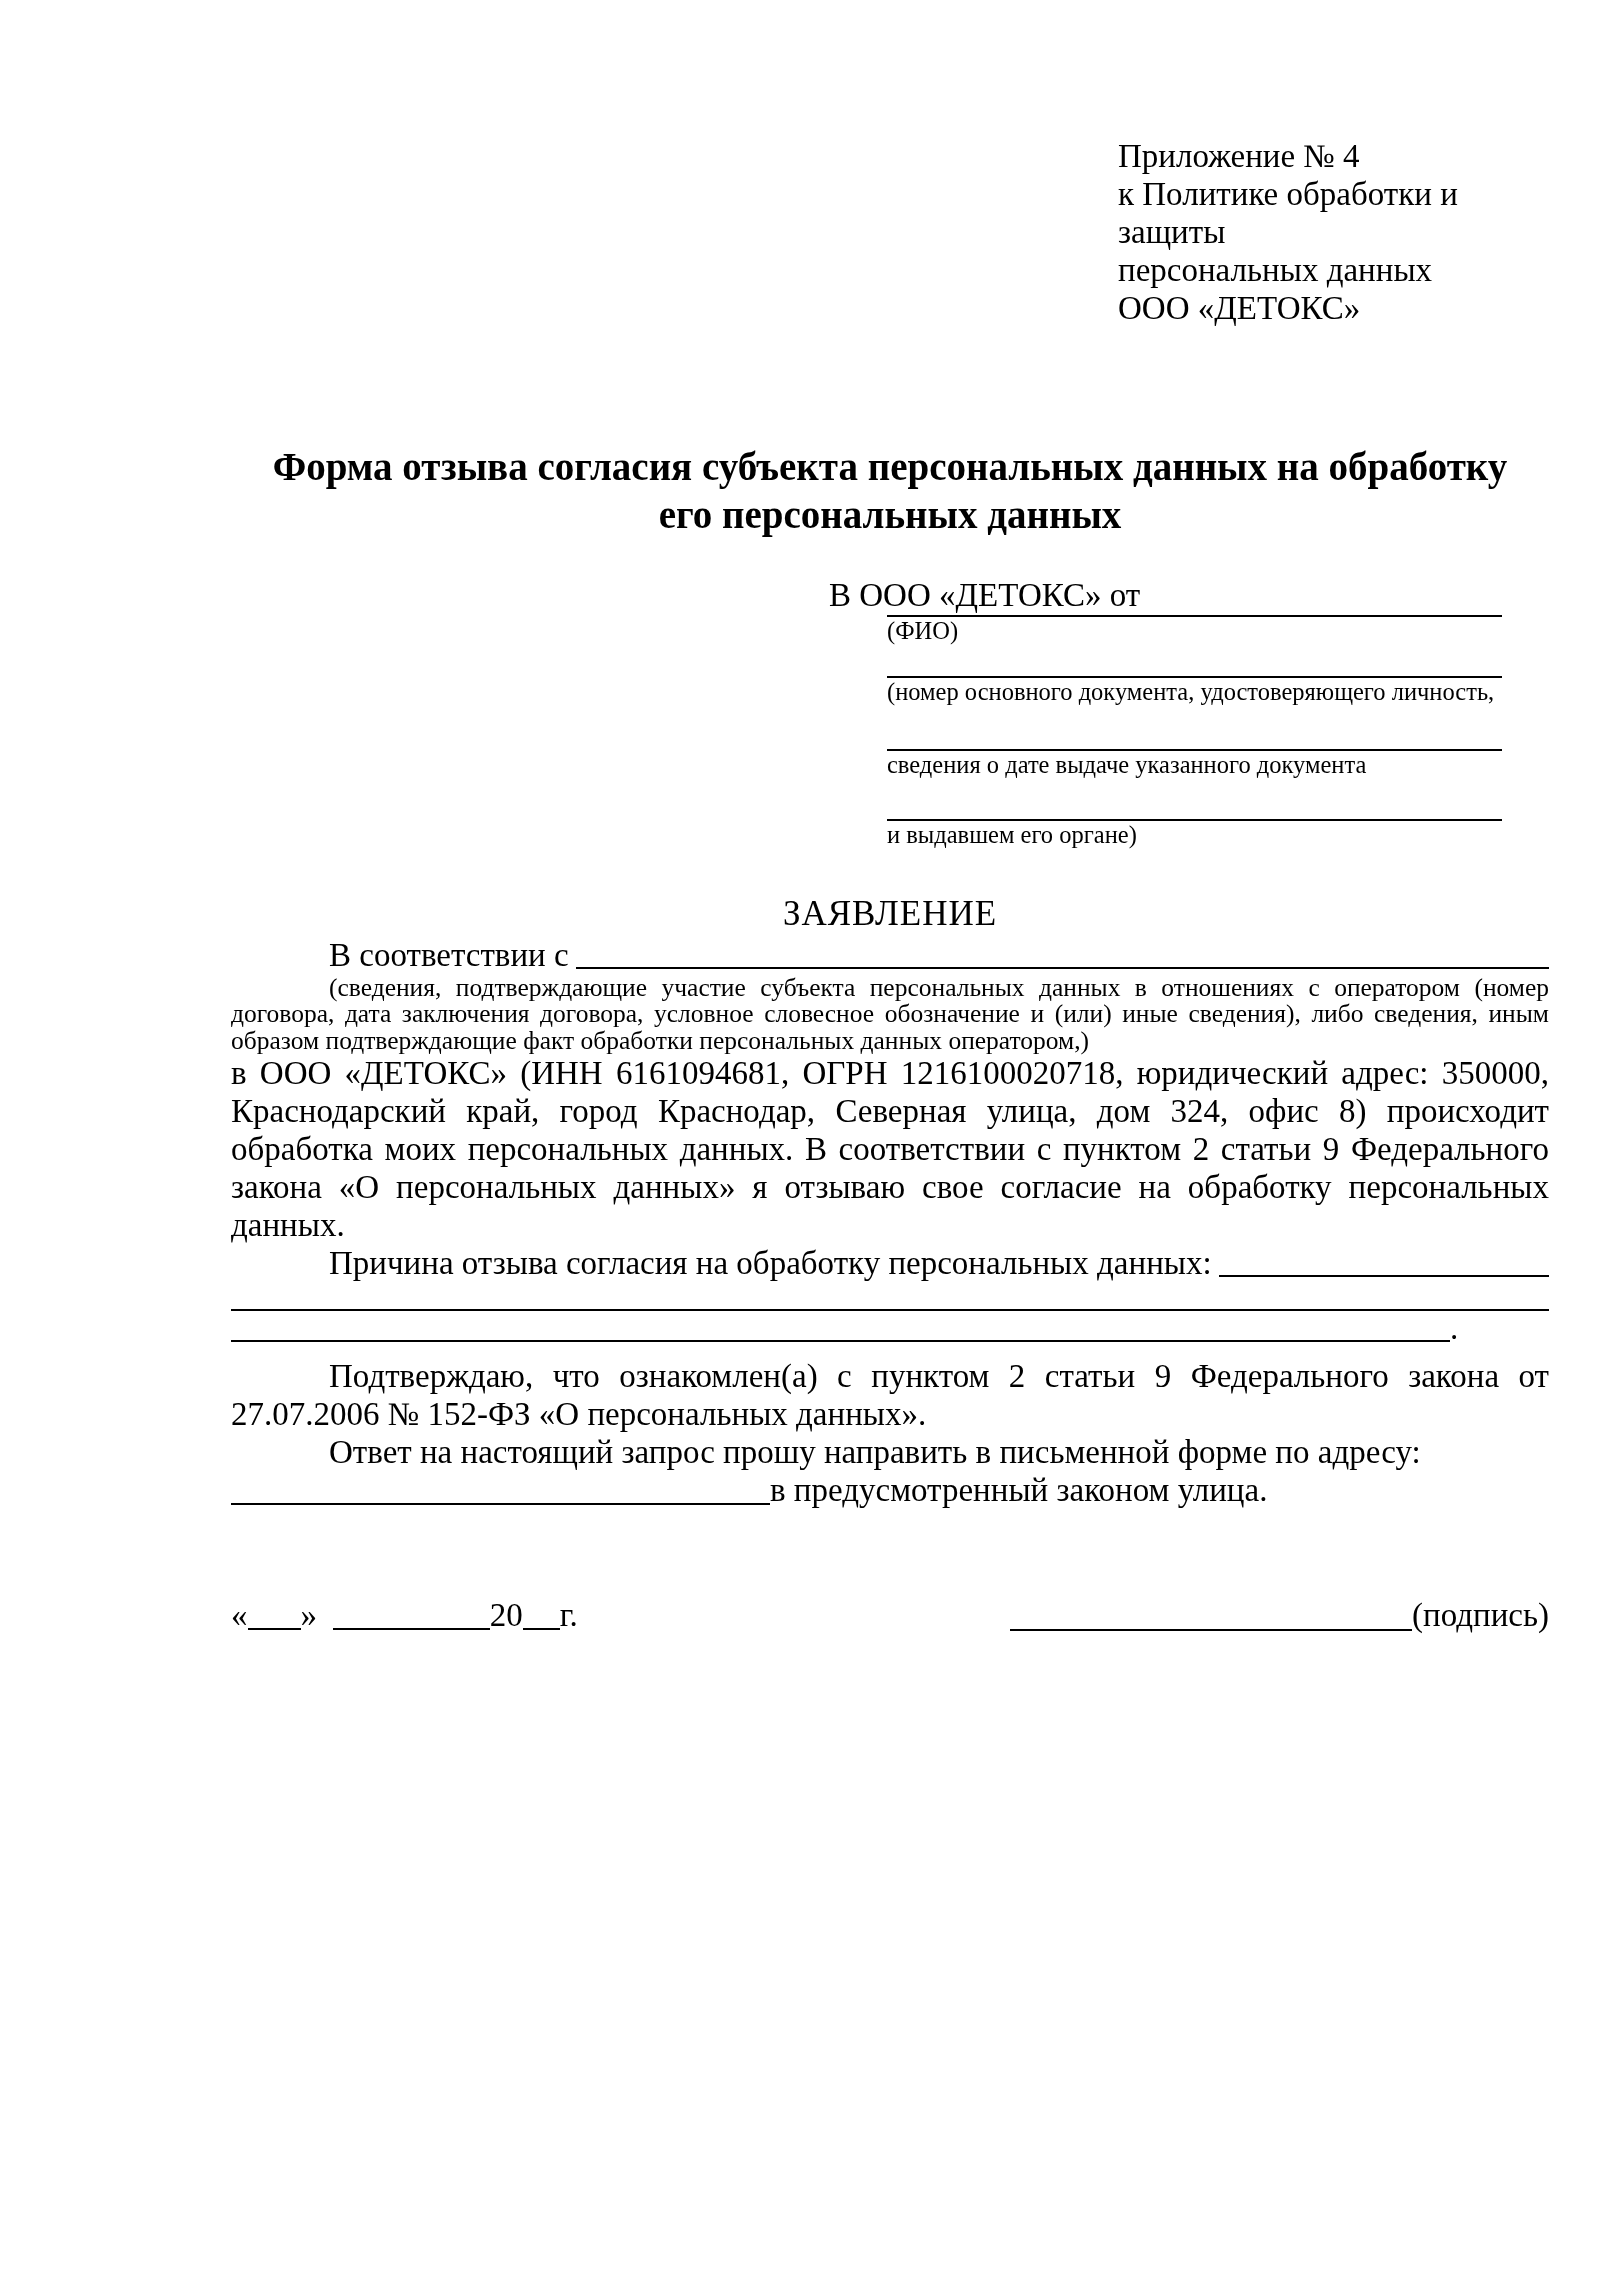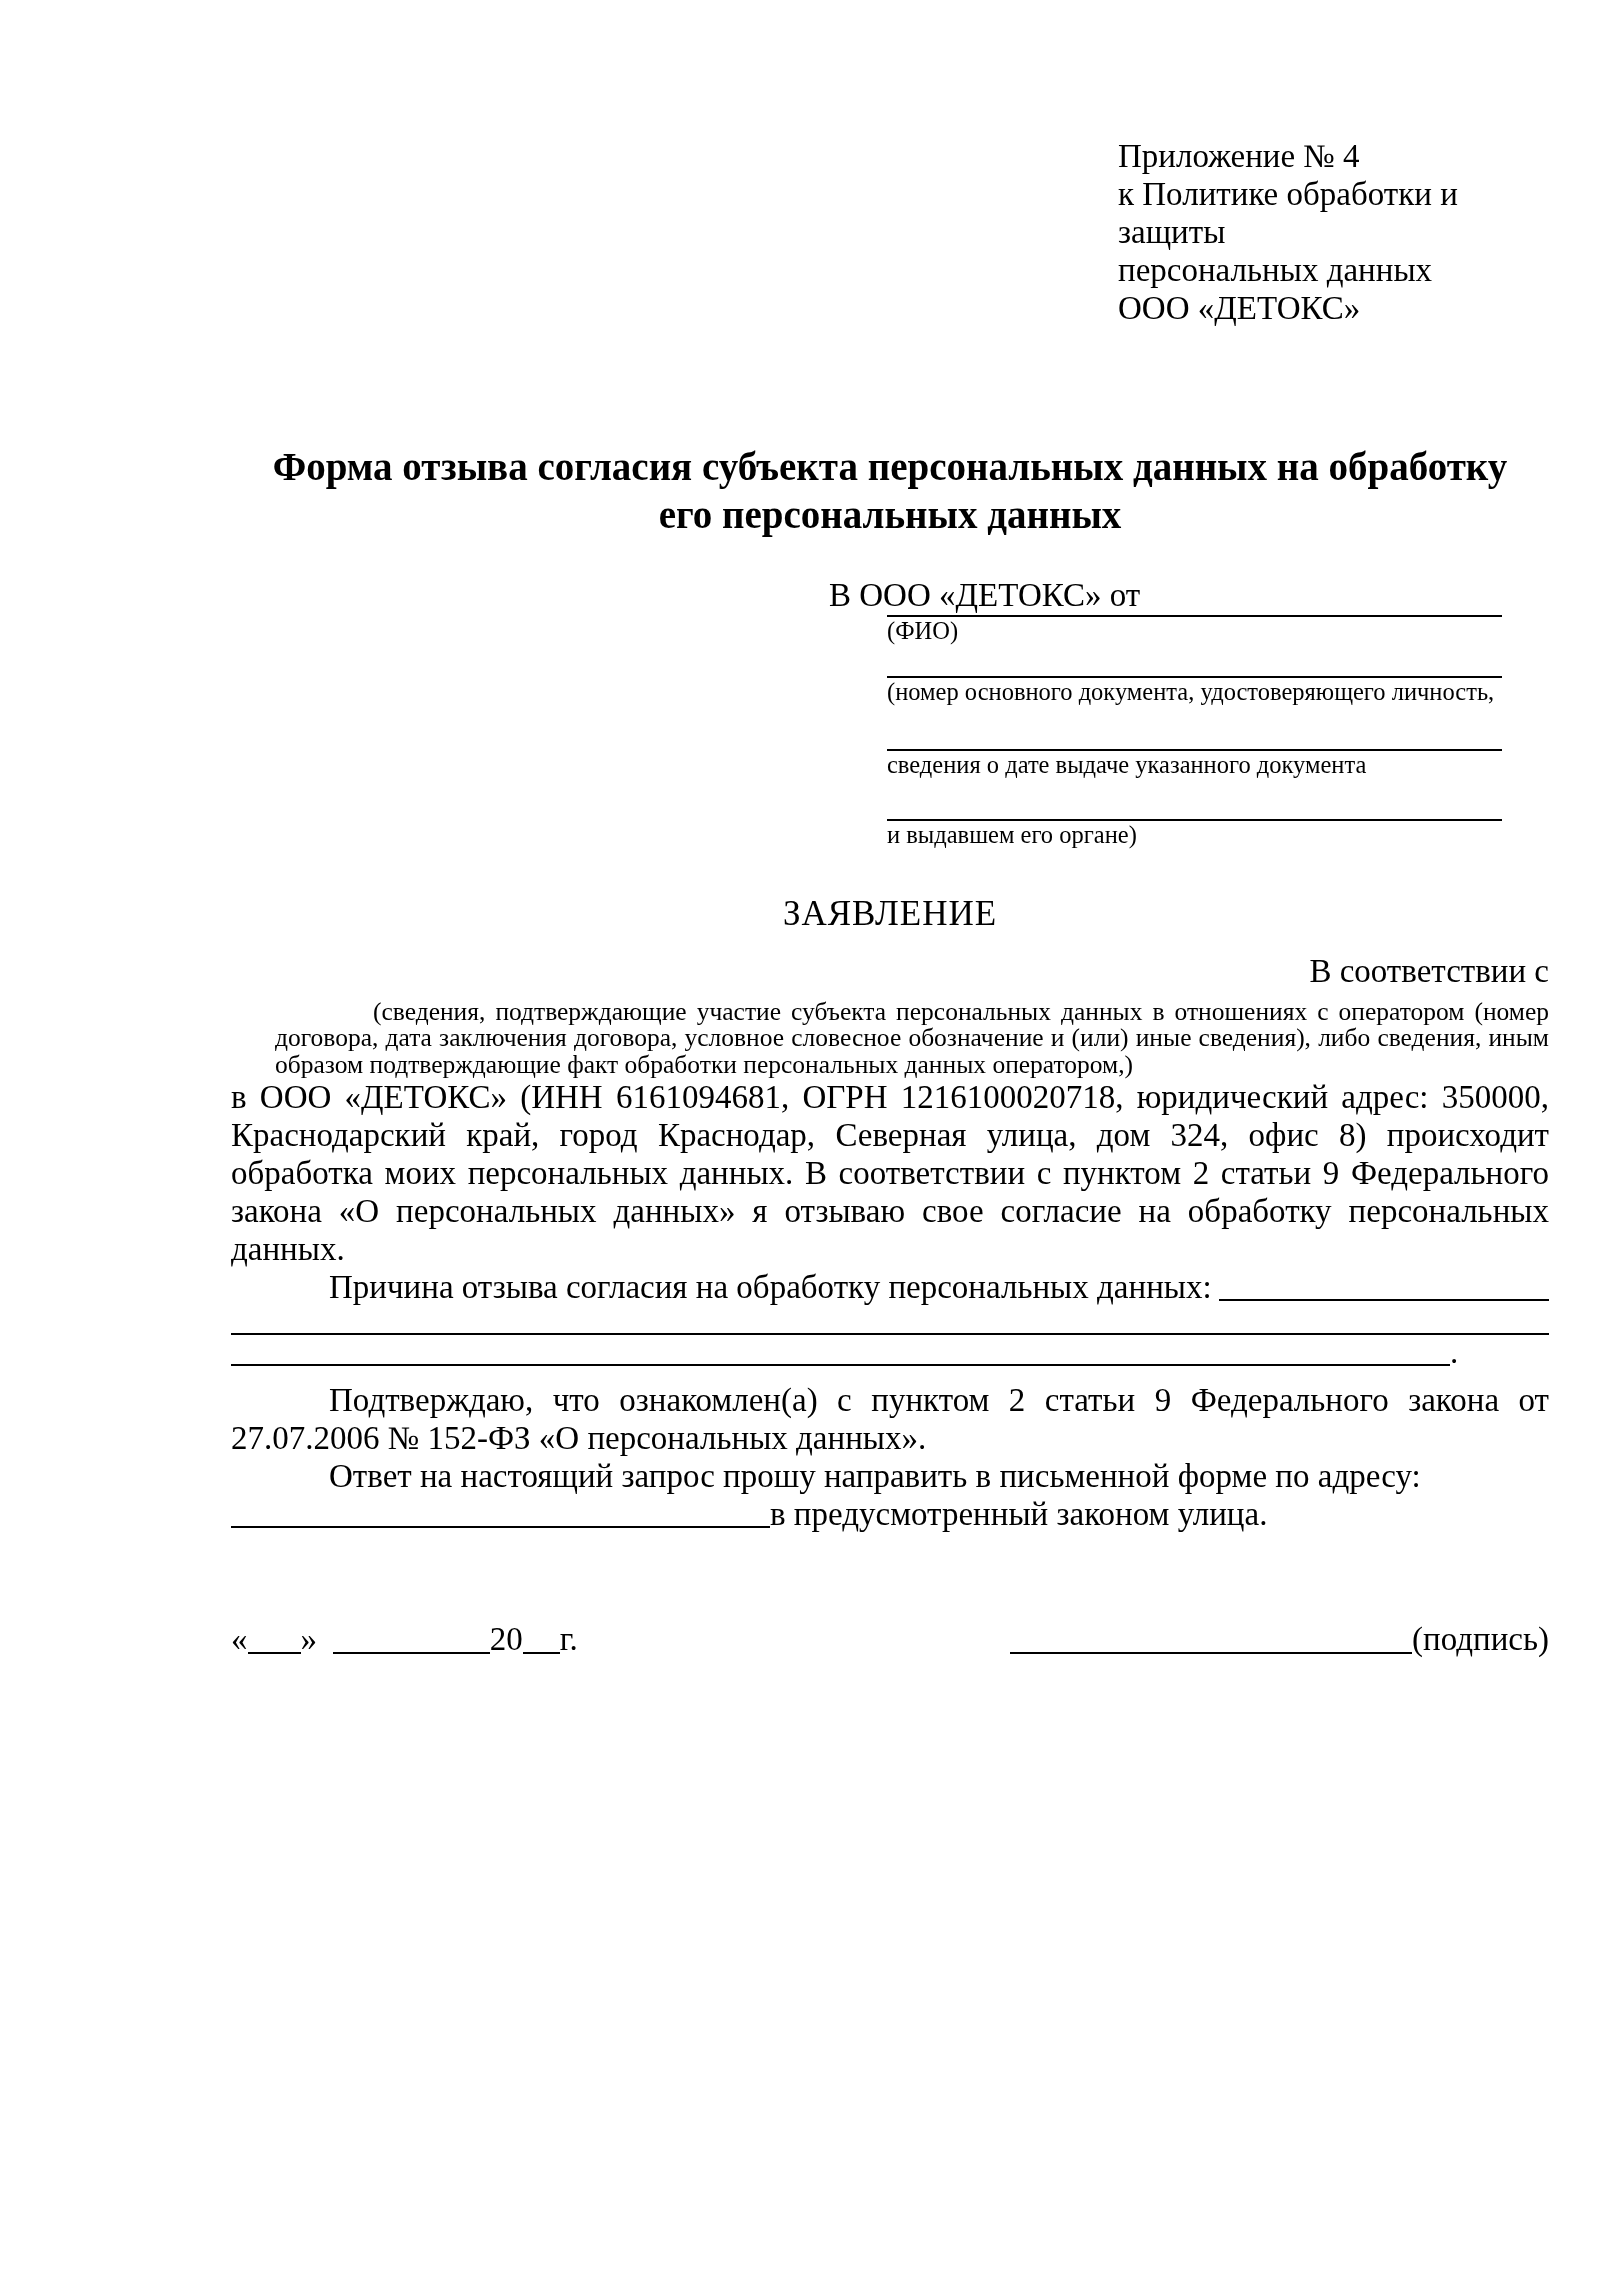--- a/index.html
+++ b/index.html
@@ -50,28 +50,27 @@
   .flexline { display: flex; align-items: flex-end; }
   .flexline .prefix { white-space: nowrap; }
   .indent { padding-left: 98px; }
   .fill-rule {
     flex: 1;
     border-bottom: 2.9px solid #000;
     margin-bottom: 5.9px;
     margin-left: 7.8px;
   }
 
-  .accordance { margin-top: 17px; flex-direction: column; }
+  .accordance { margin-top: 1px; }
 
   .footnote {
     font-size: 25.5px;
     line-height: 26.5px;
     text-align: justify;
     text-indent: 98px;
-    margin-left: 44px;
   }
 
   .main-para { text-align: justify; line-height: 38px; }
 
   .write1 { margin-top: 25.5px; border-bottom: 2.9px solid #000; height: 0; }
   .write2 { display: flex; align-items: flex-end; height: 37px; }
   .write2 .wline { width: 1219px; border-bottom: 2.9px solid #000; margin-bottom: 5.9px; }
 
   .confirm-para { margin-top: 9.8px; text-align: justify; text-indent: 98px; line-height: 38px; }
   .reply-para { text-align: justify; text-indent: 98px; line-height: 38px; }

